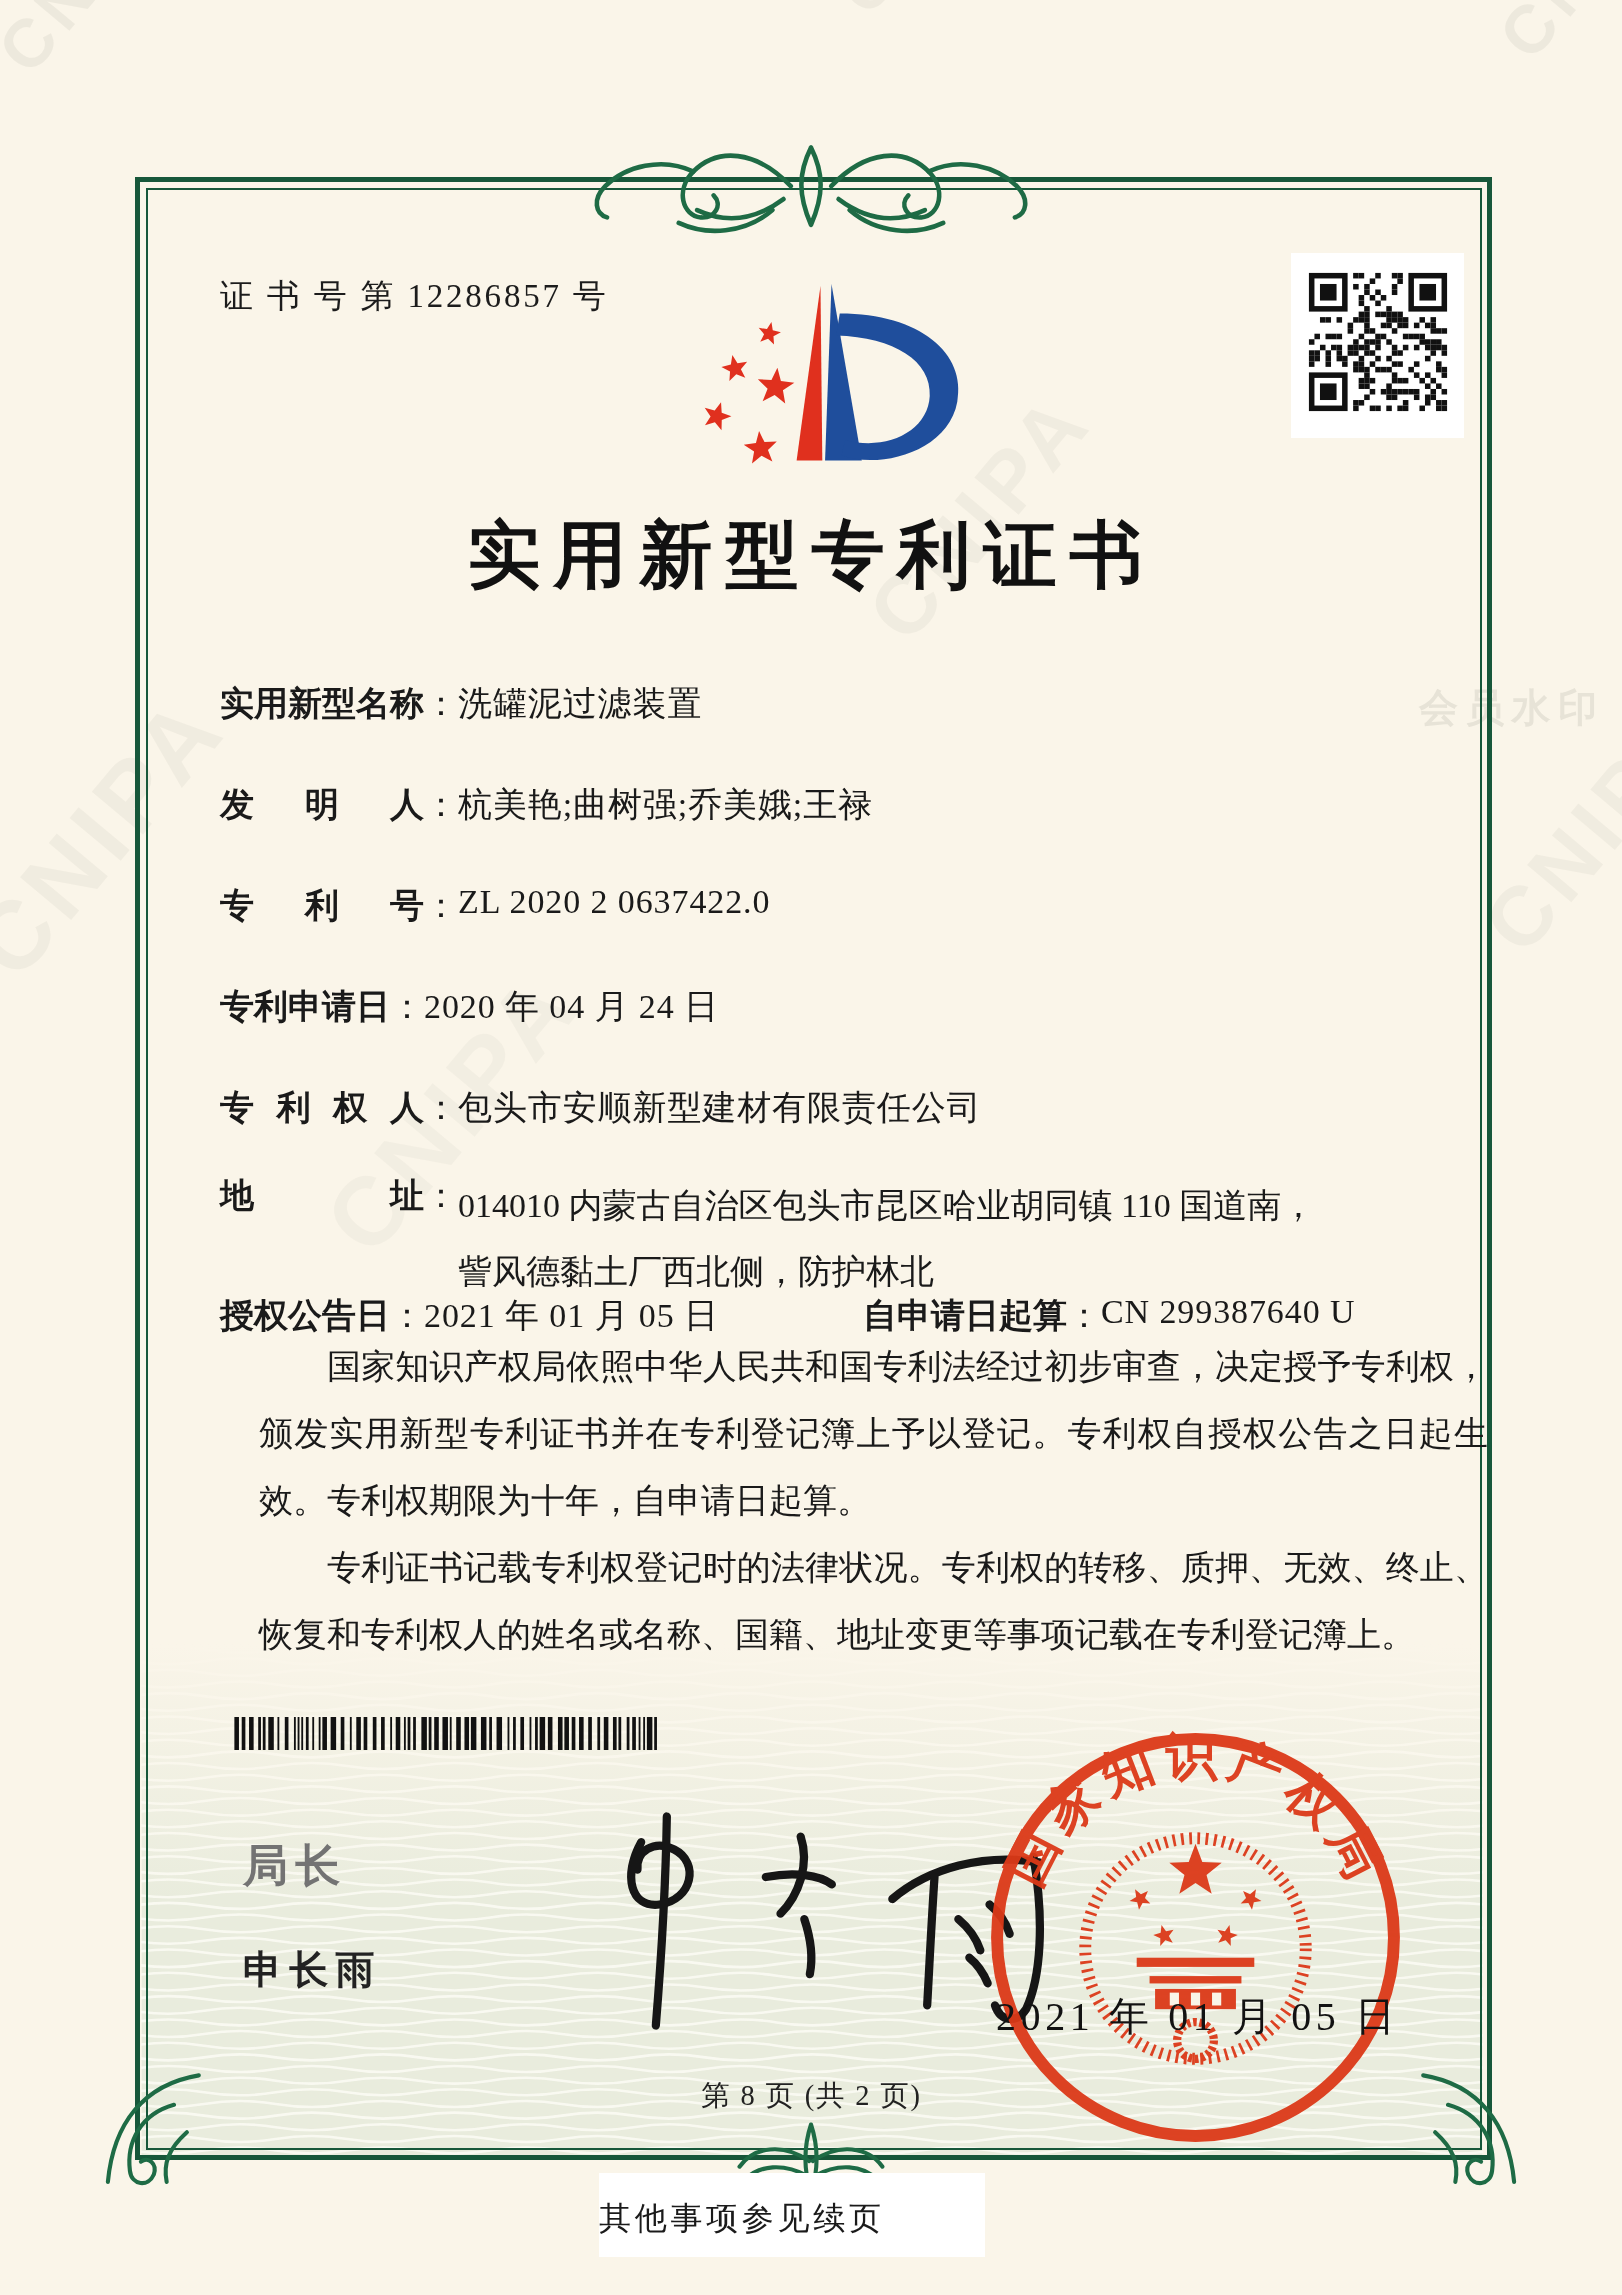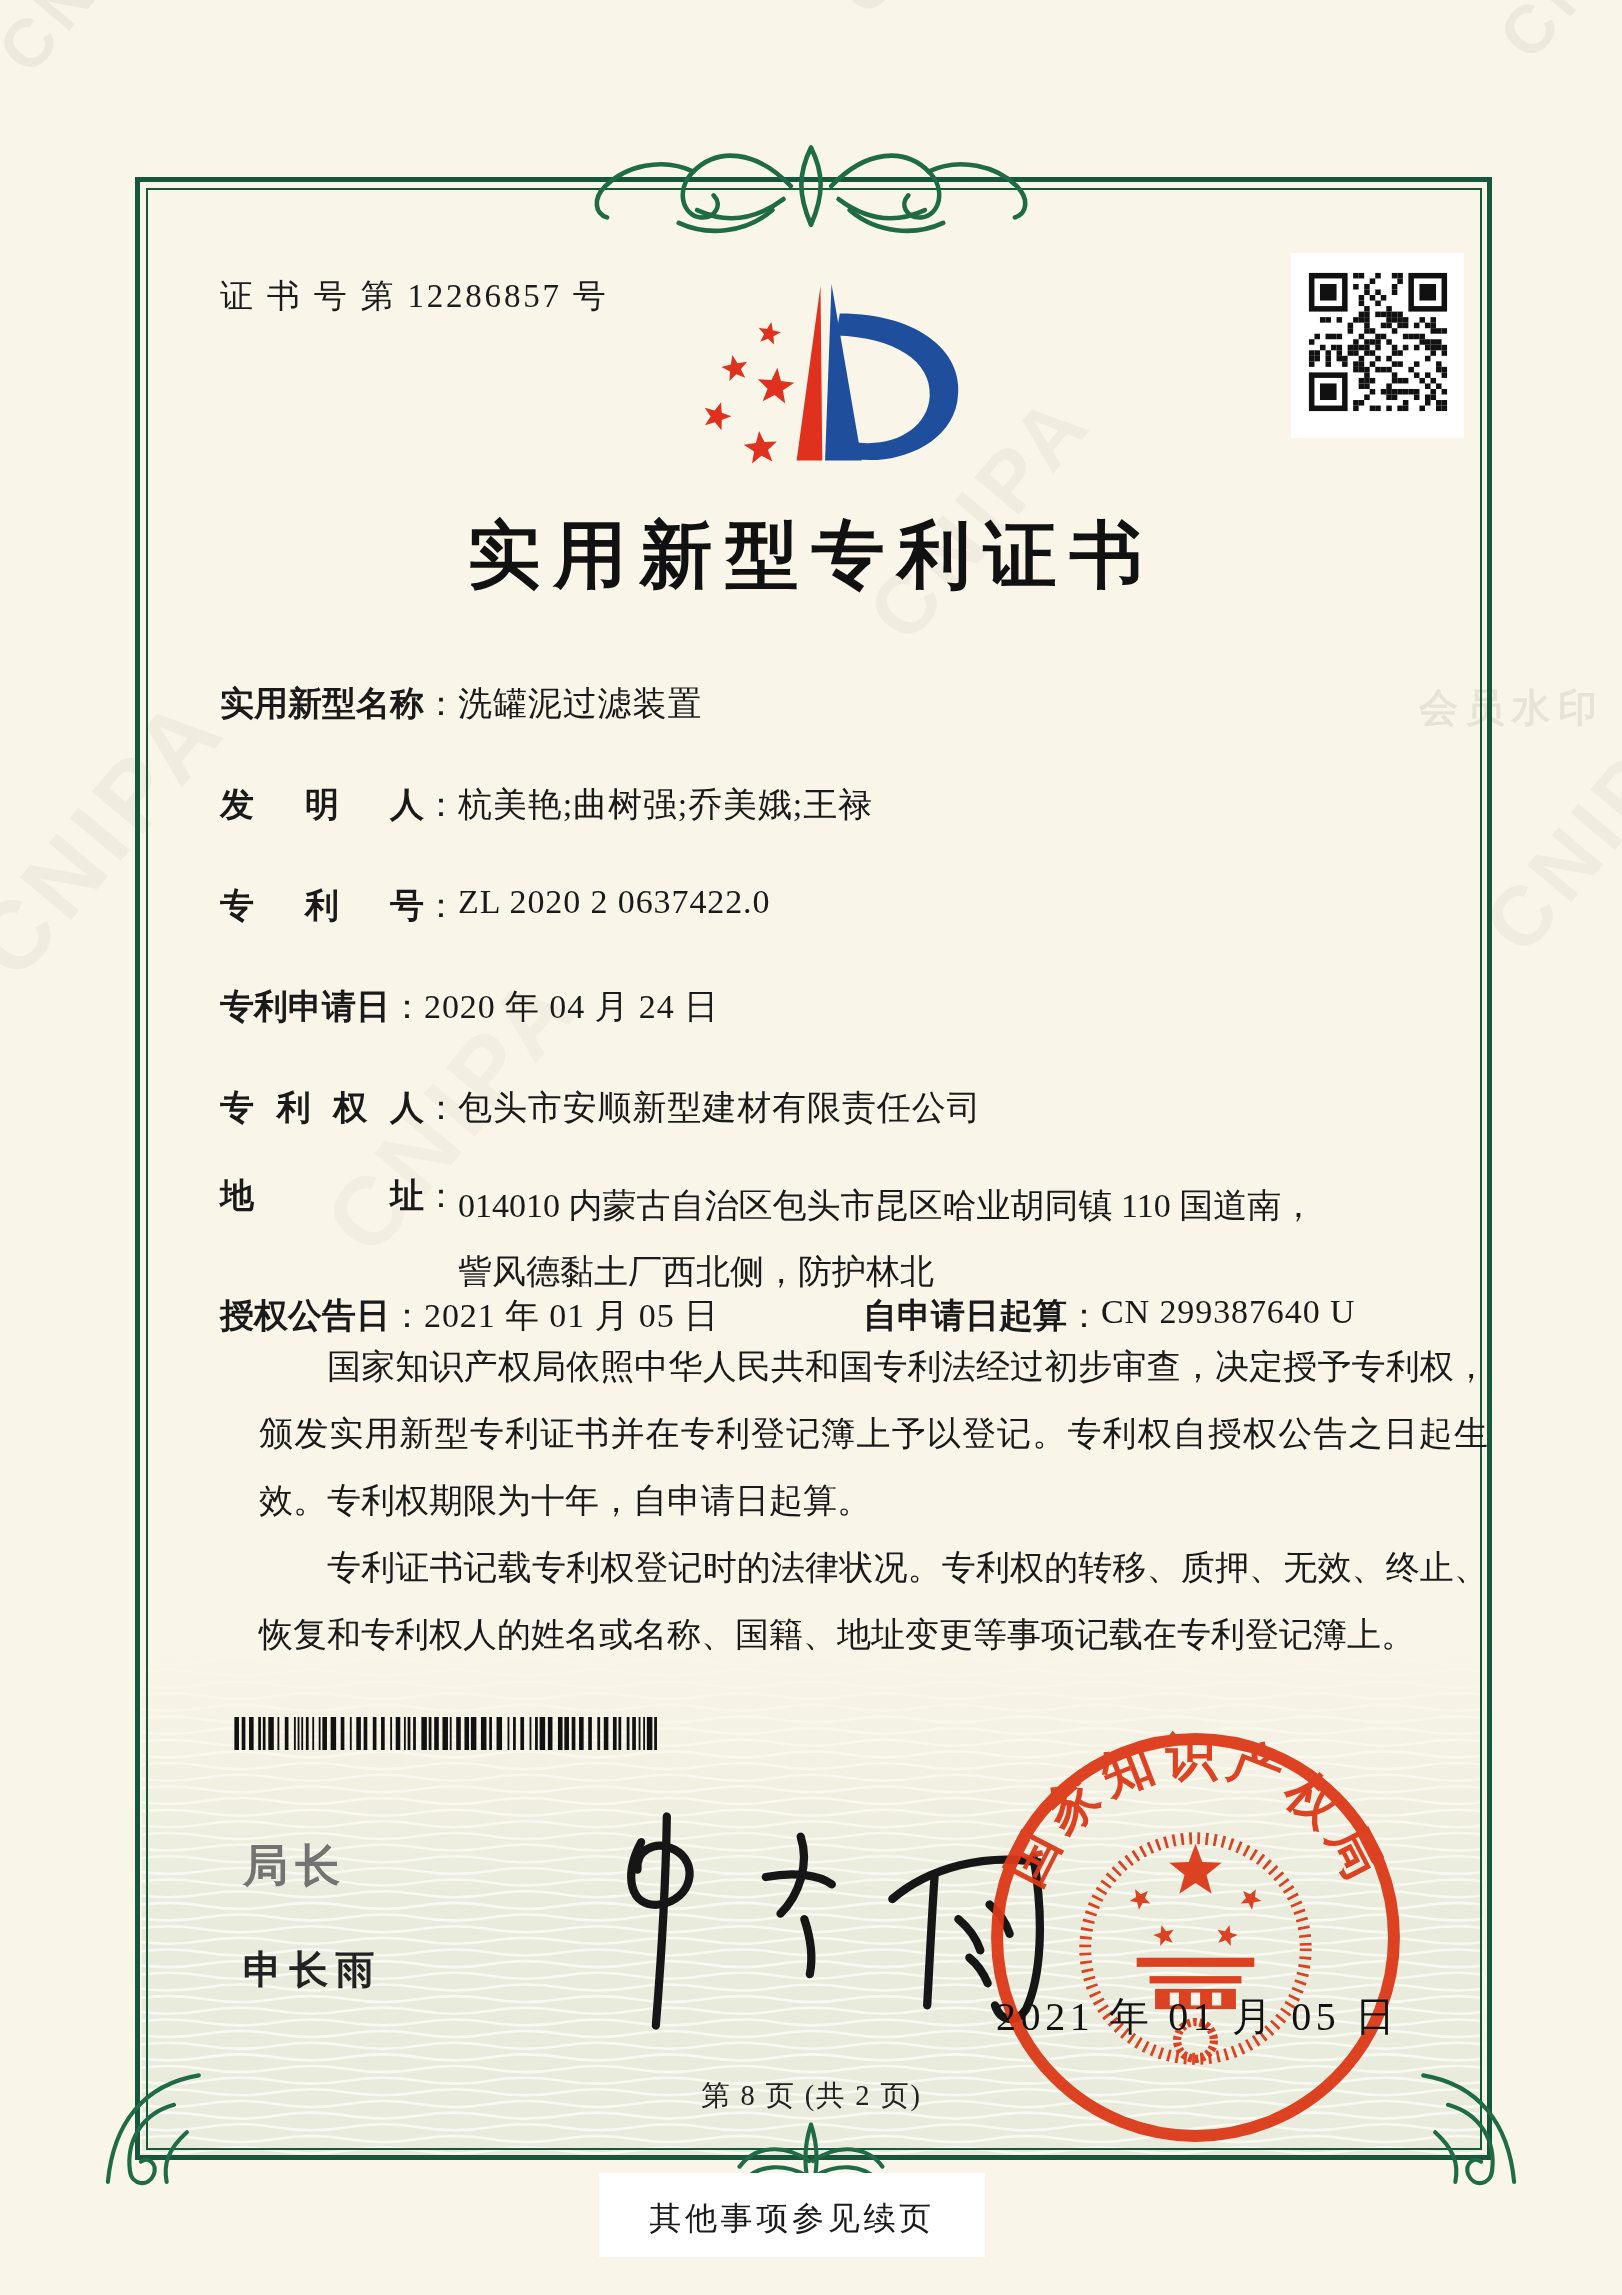--- a/index.html
+++ b/index.html
@@ -49,21 +49,21 @@
   #officer-name{position:absolute;left:243px;top:1943px;font-size:39px;letter-spacing:7.3px;color:#222;
       font-family:"Liberation Sans","DejaVu Sans",sans-serif;font-weight:700;z-index:4;}
   #signature{position:absolute;left:569px;top:1811px;z-index:4;}
 
   #seal{position:absolute;left:975px;top:1717px;z-index:4;opacity:.95;}
   #seal-date{position:absolute;left:996px;top:1989px;font-size:40px;letter-spacing:4.6px;color:#121212;z-index:5;}
 
   #page-no{position:absolute;left:0;top:2077px;width:1623px;text-align:center;font-size:28.5px;
       letter-spacing:1.8px;color:#222;z-index:4;}
   #cont-patch{position:absolute;left:599px;top:2173px;width:386px;height:84px;background:#ffffff;z-index:4;}
-  #cont-note{position:absolute;left:599px;top:2197px;width:386px;text-align:center;font-size:32px;
+  #cont-note{position:absolute;left:599px;top:2197px;width:386px;font-size:32px;
       letter-spacing:3.7px;color:#1a1a1a;z-index:5;}
 </style>
 </head>
 <body>
 
 <div id="page">
 
   <svg id="waves" width="1342" height="512" viewBox="0 0 1461 558">
       <rect x="0" y="0" width="1461" height="558" fill="#e9ecdd"></rect>
       <path d="M-10,6.0 q39,-6.5 78,0 q39,6.5 78,0 q39,-6.5 78,0 q39,6.5 78,0 q39,-6.5 78,0 q39,6.5 78,0 q39,-6.5 78,0 q39,6.5 78,0 q39,-6.5 78,0 q39,6.5 78,0 q39,-6.5 78,0 q39,6.5 78,0 q39,-6.5 78,0 q39,6.5 78,0 q39,-6.5 78,0 q39,6.5 78,0 q39,-6.5 78,0 q39,6.5 78,0 q39,-6.5 78,0 q39,6.5 78,0" fill="none" stroke="#fbfbf3" stroke-width="2.8" opacity="0.9"></path>

